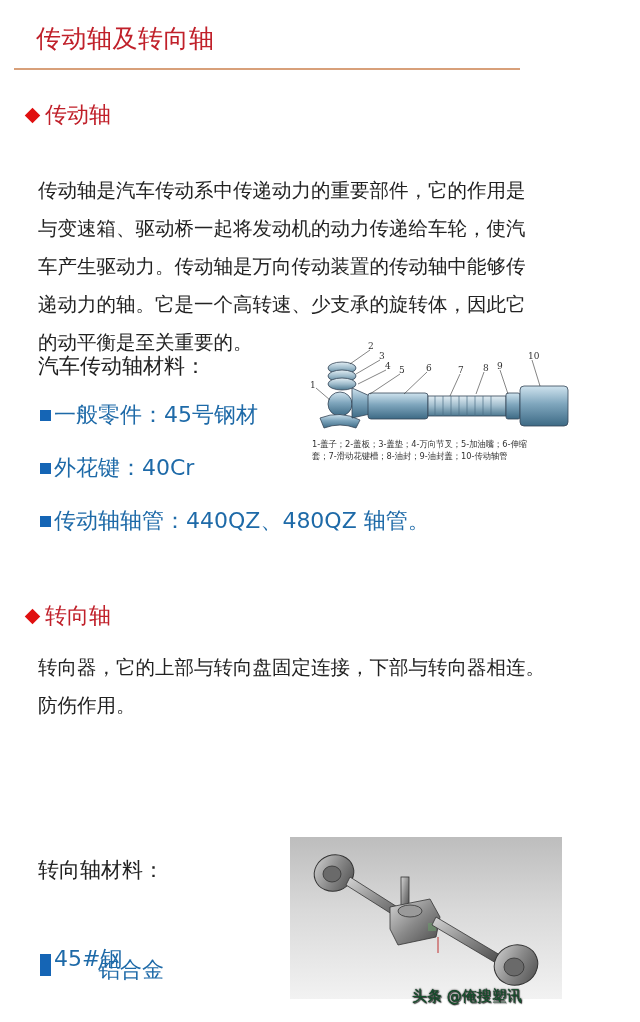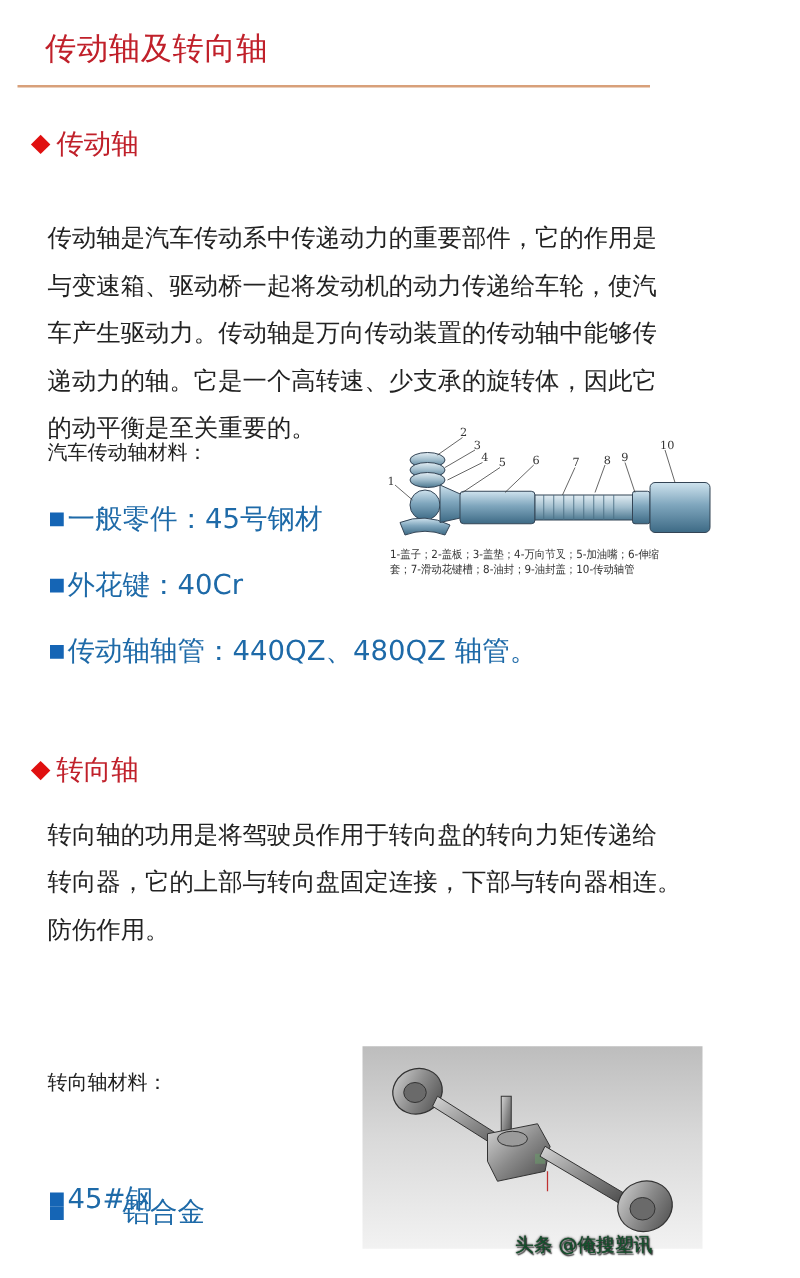--- a/index.html
+++ b/index.html
@@ -18,21 +18,21 @@
       left: 24px; font-size: 22px; color: #c0202a; display: flex; align-items: center;
     }
     .diamond {
       width: 11px; height: 11px; background: #e01010; transform: rotate(45deg);
       margin: 0 7px 0 3px; display: inline-block;
     }
     .para {
       left: 38px; width: 560px; font-size: 19.5px; line-height: 38px; color: #222222;
     }
     .para p { margin: 0; white-space: nowrap; }
-    .label { left: 38px; font-size: 16px; color: #222222; }
+    .label { left: 38px; font-size: 21px; color: #222222; }
     .bullet {
       left: 40px; font-size: 22px; color: #1e6aa8; display: flex; align-items: center; white-space: nowrap;
     }
     .bullet .sq {
       width: 11px; height: 11px; background: #1565b5; display: inline-block; margin-right: 3px;
     }
     .figure1 { left: 300px; top: 338px; width: 270px; height: 135px; }
     .fig1-caption {
       left: 312px; top: 438px; font-size: 9px; line-height: 12px; color: #333;
       width: 250px; transform: scaleX(0.92); transform-origin: left top;
@@ -150,21 +150,20 @@
   <div>1-盖子；2-盖板；3-盖垫；4-万向节叉；5-加油嘴；6-伸缩</div>
   <div>套；7-滑动花键槽；8-油封；9-油封盖；10-传动轴管</div>
 </div>
 
 <div class="abs section-head" style="top:601px;">
   <span class="diamond"></span>
   <span>转向轴</span>
 </div>
 
 <div class="abs para" style="top:649px;">
-  <p>转向轴的功用是将驾驶员作用于转向盘的转向力矩传递给</p>
   <p>转向器，它的上部与转向盘固定连接，下部与转向器相连。</p>
   <p>防伤作用。</p>
 </div>
 
 <div class="abs label" style="top:856px;">转向轴材料：</div>
 
 <div class="abs bullet" style="top:944px;">
   <span class="sq"></span>
   <span>45#钢</span>
 </div>

